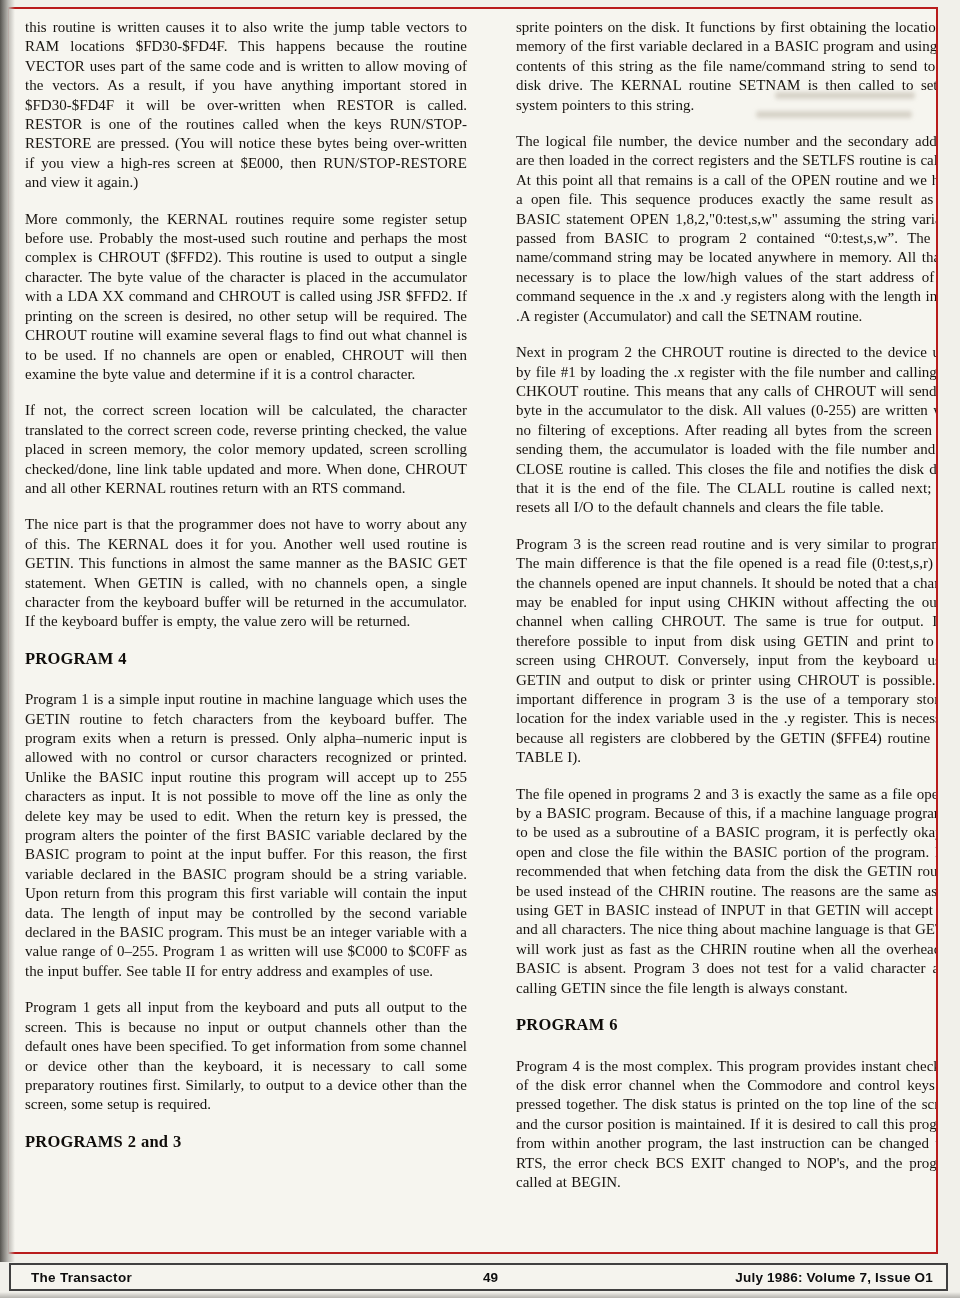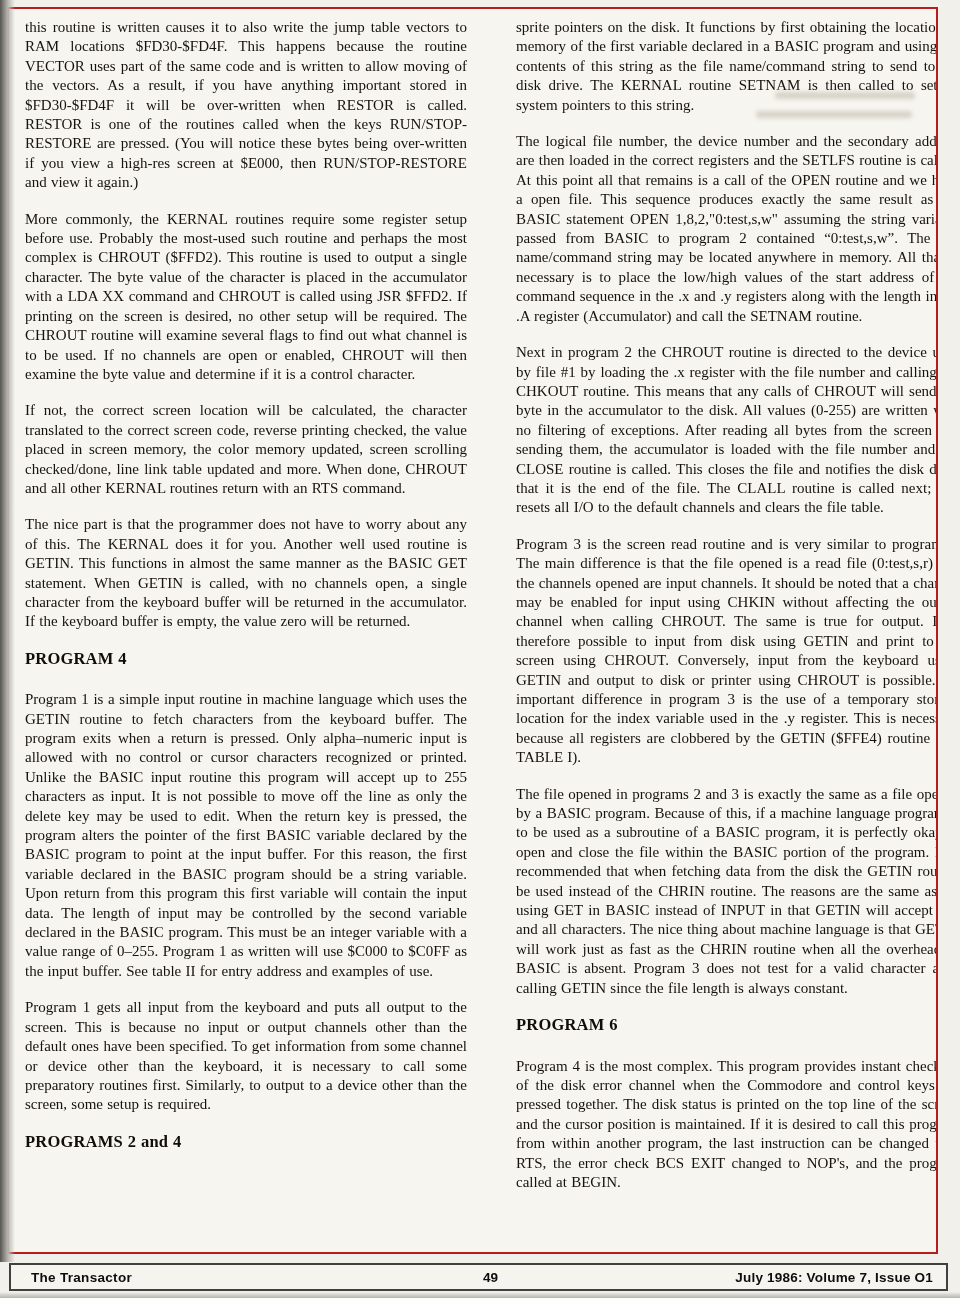--- a/index.html
+++ b/index.html
@@ -58,21 +58,21 @@
 
 <div class="page-box">
   <div class="col col-left">
       <p class="para">this routine is written causes it to also write the jump table vectors to RAM locations $FD30-$FD4F. This happens because the routine VECTOR uses part of the same code and is written to allow moving of the vectors. As a result, if you have anything important stored in $FD30-$FD4F it will be over-written when RESTOR is called. RESTOR is one of the routines called when the keys RUN/STOP-RESTORE are pressed. (You will notice these bytes being over-written if you view a high-res screen at $E000, then RUN/STOP-RESTORE and view it again.)</p>
       <p class="para">More commonly, the KERNAL routines require some register setup before use. Probably the most-used such routine and perhaps the most complex is CHROUT ($FFD2). This routine is used to output a single character. The byte value of the character is placed in the accumulator with a LDA XX command and CHROUT is called using JSR $FFD2. If printing on the screen is desired, no other setup will be required. The CHROUT routine will examine several flags to find out what channel is to be used. If no channels are open or enabled, CHROUT will then examine the byte value and determine if it is a control character.</p>
       <p class="para">If not, the correct screen location will be calculated, the character translated to the correct screen code, reverse printing checked, the value placed in screen memory, the color memory updated, screen scrolling checked/done, line link table updated and more. When done, CHROUT and all other KERNAL routines return with an RTS command.</p>
       <p class="para">The nice part is that the programmer does not have to worry about any of this. The KERNAL does it for you. Another well used routine is GETIN. This functions in almost the same manner as the BASIC GET statement. When GETIN is called, with no channels open, a single character from the keyboard buffer will be returned in the accumulator. If the keyboard buffer is empty, the value zero will be returned.</p>
       <h3 class="heading">PROGRAM 4</h3>
       <p class="para">Program 1 is a simple input routine in machine language which uses the GETIN routine to fetch characters from the keyboard buffer. The program exits when a return is pressed. Only alpha–numeric input is allowed with no control or cursor characters recognized or printed. Unlike the BASIC input routine this program will accept up to 255 characters as input. It is not possible to move off the line as only the delete key may be used to edit. When the return key is pressed, the program alters the pointer of the first BASIC variable declared by the BASIC program to point at the input buffer. For this reason, the first variable declared in the BASIC program should be a string variable. Upon return from this program this first variable will contain the input data. The length of input may be controlled by the second variable declared in the BASIC program. This must be an integer variable with a value range of 0–255. Program 1 as written will use $C000 to $C0FF as the input buffer. See table II for entry address and examples of use.</p>
       <p class="para">Program 1 gets all input from the keyboard and puts all output to the screen. This is because no input or output channels other than the default ones have been specified. To get information from some channel or device other than the keyboard, it is necessary to call some preparatory routines first. Similarly, to output to a device other than the screen, some setup is required.</p>
-      <h3 class="heading">PROGRAMS 2 and 4</h3>
+      <h3 class="heading">PROGRAMS 2 and 3</h3>
     </div>
   <div class="col col-right">
       <p class="para">sprite pointers on the disk. It functions by first obtaining the location in memory of the first variable declared in a BASIC program and using the contents of this string as the file name/command string to send to the disk drive. The KERNAL routine SETNAM is then called to set up system pointers to this string.</p>
       <p class="para">The logical file number, the device number and the secondary address are then loaded in the correct registers and the SETLFS routine is called. At this point all that remains is a call of the OPEN routine and we have a open file. This sequence produces exactly the same result as the BASIC statement OPEN 1,8,2,"0:test,s,w" assuming the string variable passed from BASIC to program 2 contained “0:test,s,w”.  The file name/command string may be located anywhere in memory. All that is necessary is to place the low/high values of the start address of the command sequence in the .x and .y registers along with the length in the .A register (Accumulator) and call the SETNAM routine.</p>
       <p class="para">Next in program 2 the CHROUT routine is directed to the device used by file #1 by loading the .x register with the file number and calling the CHKOUT routine. This means that any calls of CHROUT will send the byte in the accumulator to the disk. All values (0-255) are written with no filtering of exceptions. After reading all bytes from the screen and sending them, the accumulator is loaded with the file number and the CLOSE routine is called. This closes the file and notifies the disk drive that it is the end of the file. The CLALL routine is called next; this resets all I/O to the default channels and clears the file table.</p>
       <p class="para">Program 3 is the screen read routine and is very similar to program 2. The main difference is that the file opened is a read file (0:test,s,r) and the channels opened are input channels. It should be noted that a channel may be enabled for input using CHKIN without affecting the output channel when calling CHROUT. The same is true for output. It is therefore possible to input from disk using GETIN and print to the screen using CHROUT. Conversely, input from the keyboard using GETIN and output to disk or printer using CHROUT is possible. An important difference in program 3 is the use of a temporary storage location for the index variable used in the .y register. This is necessary because all registers are clobbered by the GETIN ($FFE4) routine (see TABLE I).</p>
       <p class="para">The file opened in programs 2 and 3 is exactly the same as a file opened by a BASIC program. Because of this, if a machine language program is to be used as a subroutine of a BASIC program, it is perfectly okay to open and close the file within the BASIC portion of the program. It is recommended that when fetching data from the disk the GETIN routine be used instead of the CHRIN routine. The reasons are the same as for using GET in BASIC instead of INPUT in that GETIN will accept any and all characters. The nice thing about machine language is that GETIN will work just as fast as the CHRIN routine when all the overhead of BASIC is absent. Program 3 does not test for a valid character after calling GETIN since the file length is always constant.</p>
       <h3 class="heading">PROGRAM 6</h3>
       <p class="para">Program 4 is the most complex. This program provides instant checking of the disk error channel when the Commodore and control keys are pressed together. The disk status is printed on the top line of the screen and the cursor position is maintained. If it is desired to call this program from within another program, the last instruction can be changed to a RTS, the error check BCS EXIT changed to NOP's, and the program called at BEGIN.</p>
     </div>

